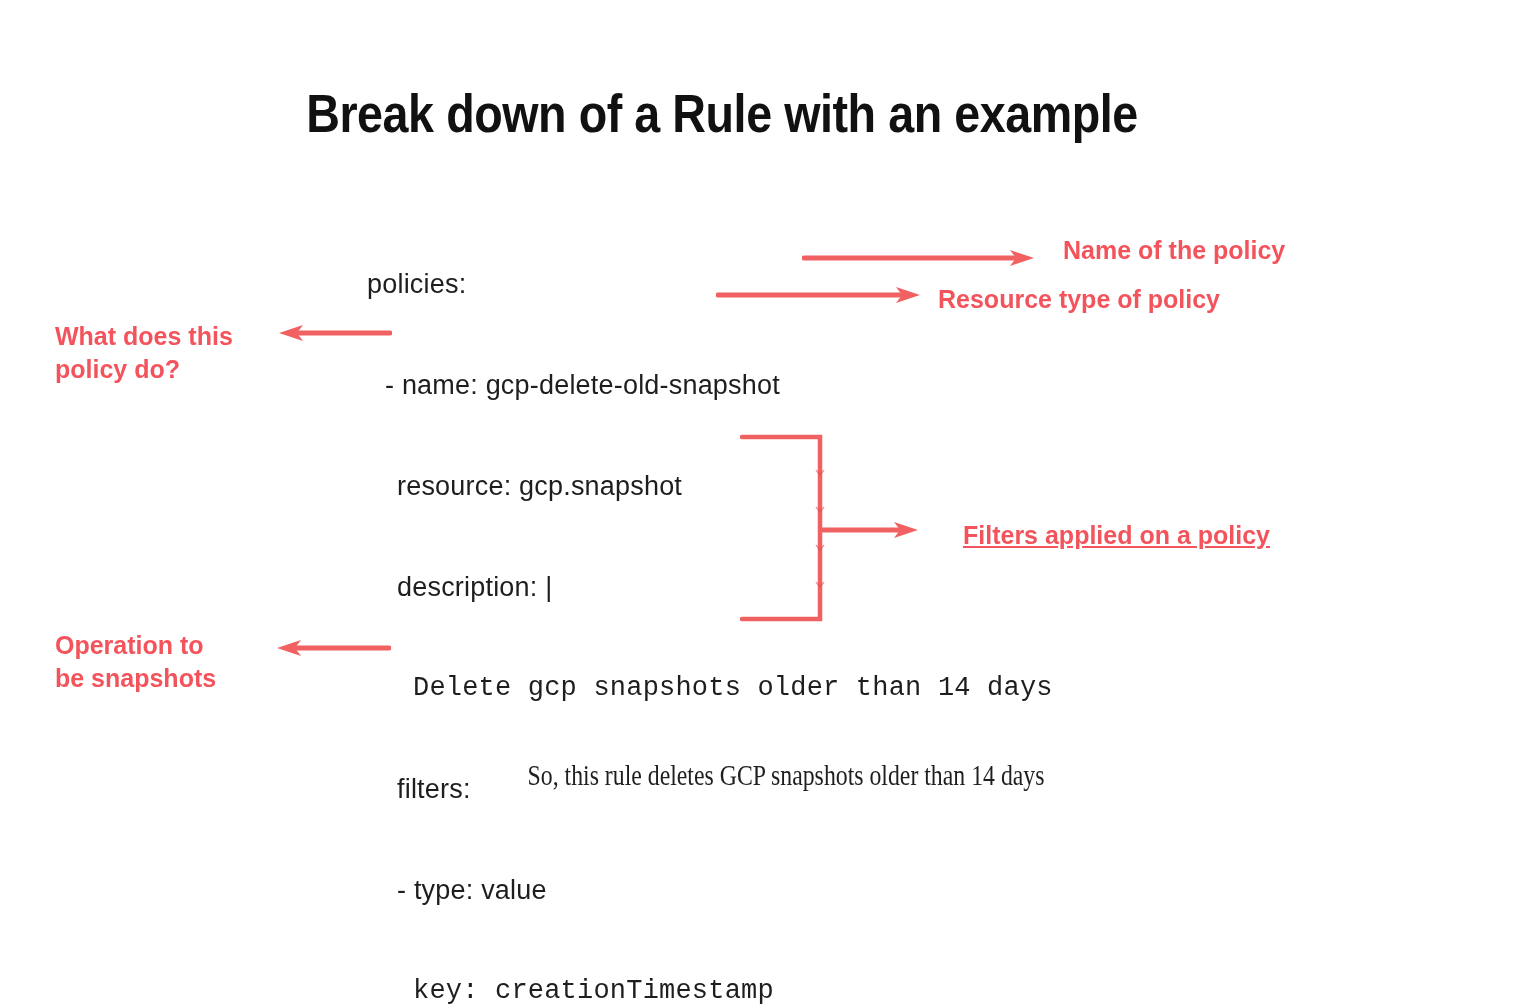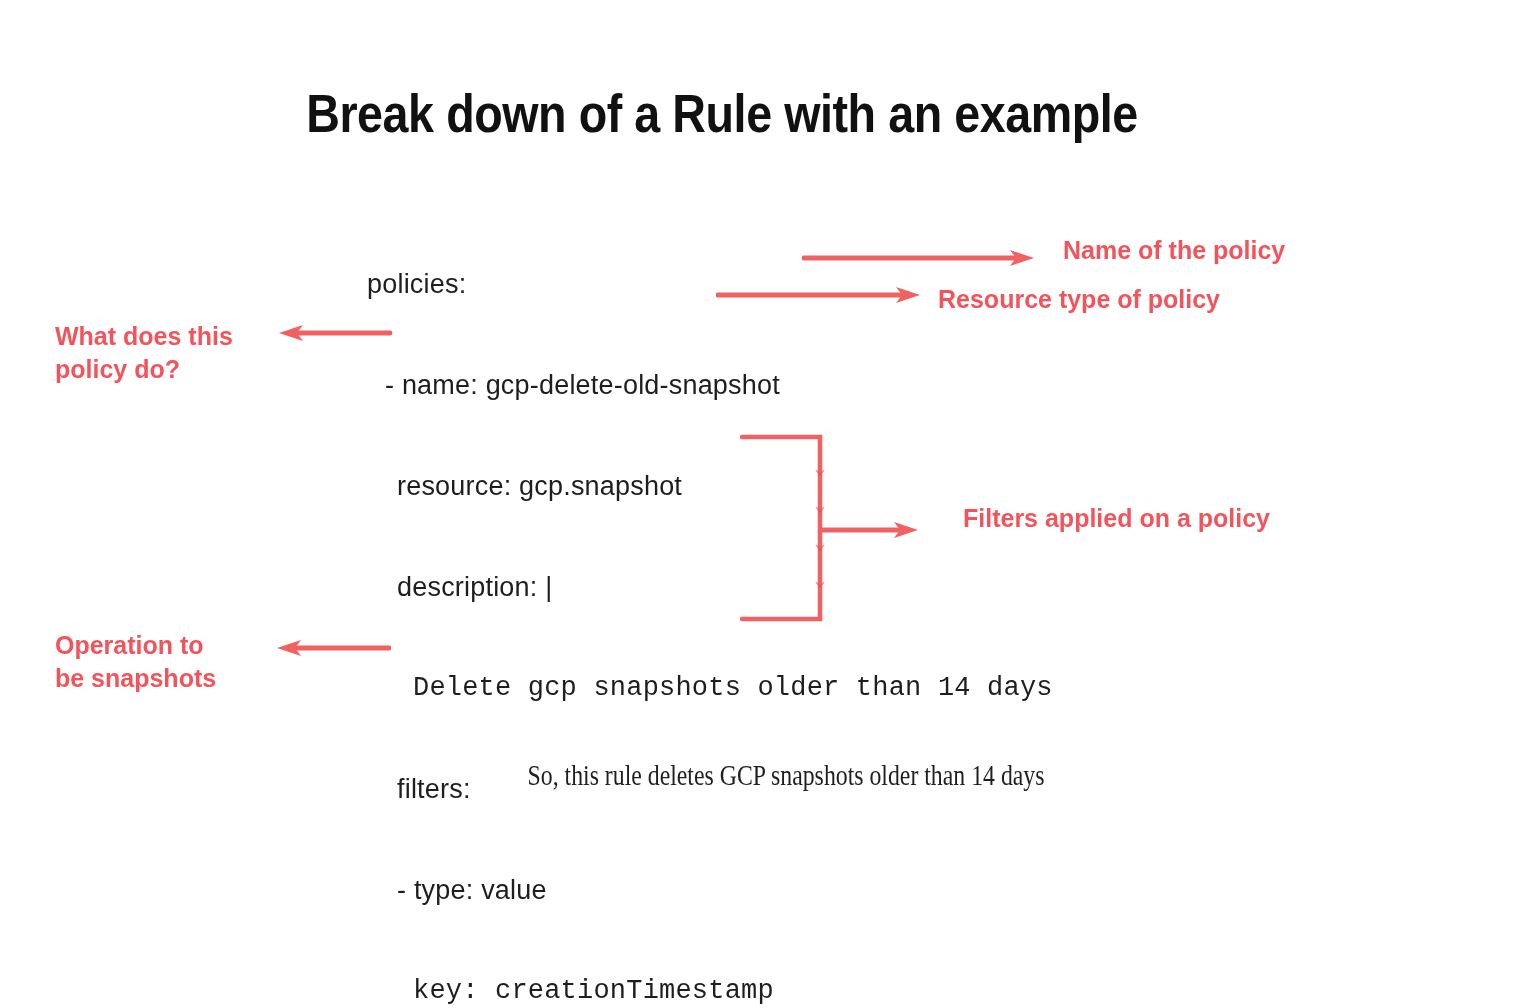--- a/index.html
+++ b/index.html
@@ -112,21 +112,21 @@
     <path class="bracket-tick" d="M76,37 l4,5 l4,-5"></path>
     <path class="bracket-tick" d="M76,74 l4,5 l4,-5"></path>
     <path class="bracket-tick" d="M76,112 l4,5 l4,-5"></path>
     <path class="bracket-tick" d="M76,149 l4,5 l4,-5"></path>
   </svg>
 
   <svg class="arrow-svg" style="left:822px;top:521px;" width="96" height="18" viewBox="0 0 96 18">
     <line class="arrow-line" x1="0" y1="9" x2="76" y2="9"></line>
     <polygon class="arrow-head" points="72,1 96,9 72,17 78,9"></polygon>
   </svg>
-  <div class="red-label" style="left:963px;top:502px;">Filters applied on a policy</div>
+  <div class="red-label" style="left:963px;top:519px;text-decoration:underline;">Filters applied on a policy</div>
 
   <div class="red-label centered" style="left:55px;top:629px;width:225px;">
     <div>Operation to</div>
     <div>be snapshots</div>
   </div>
   <svg class="arrow-svg" style="left:277px;top:639px;" width="114" height="18" viewBox="0 0 114 18">
     <line class="arrow-line" x1="112" y1="9" x2="20" y2="9"></line>
     <polygon class="arrow-head" points="24,1 0,9 24,17 18,9"></polygon>
   </svg>
 

